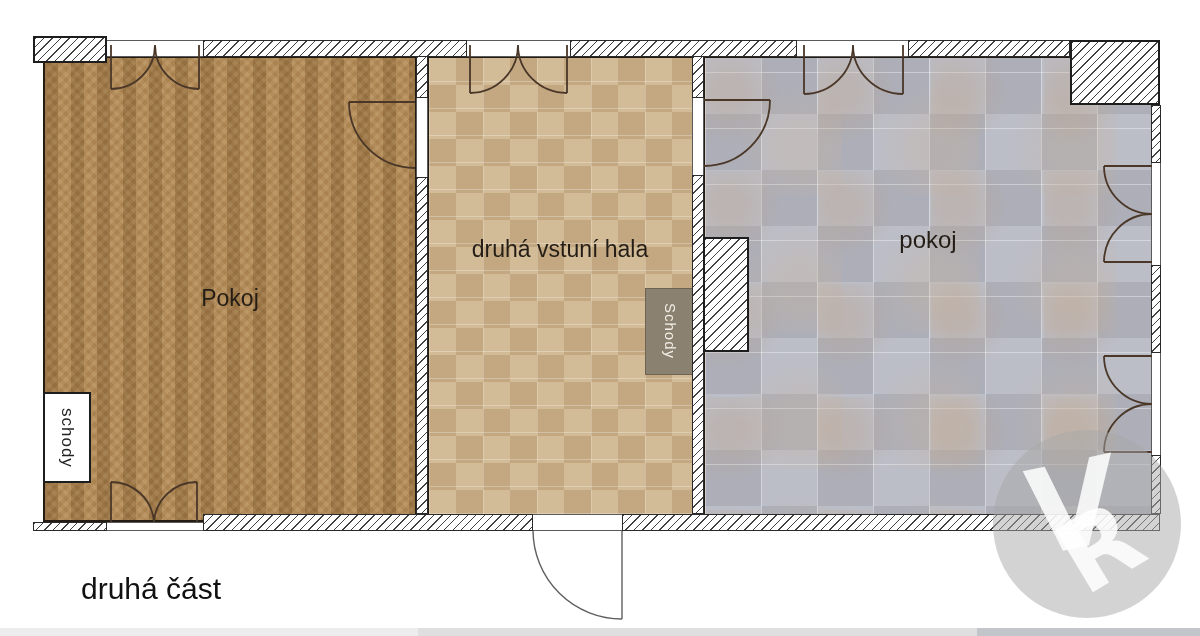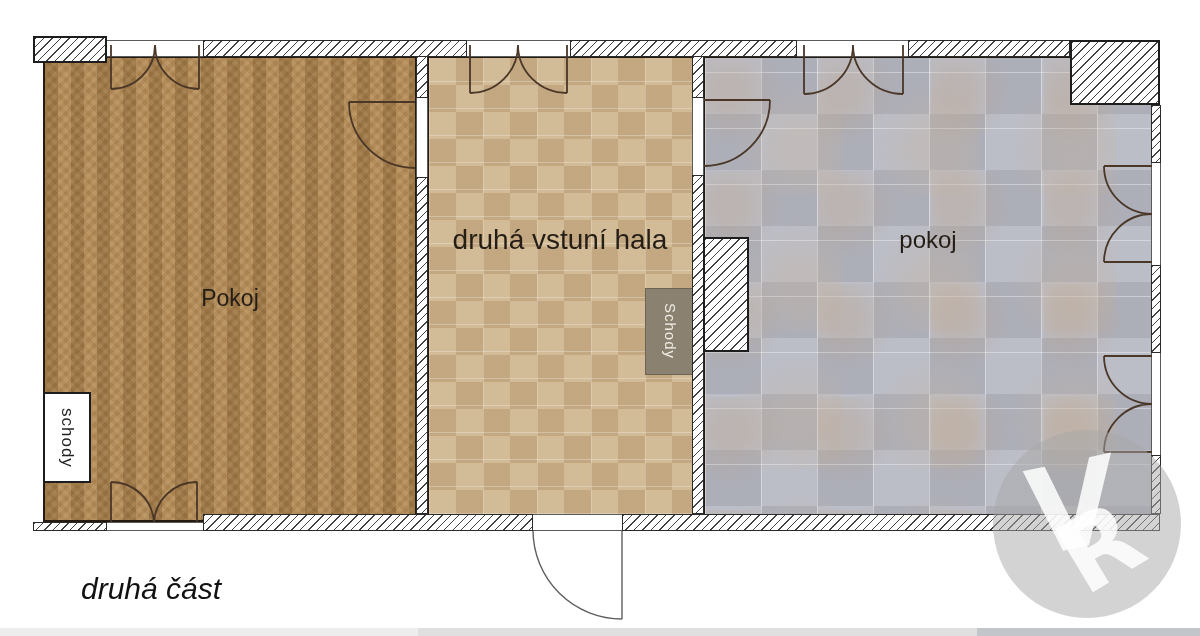--- a/index.html
+++ b/index.html
@@ -40,21 +40,21 @@
     background-size:113px 113px,137px 137px,auto,auto,112px 112px;}
 
   
   .notch{background:#fff;border:2px solid #1d1d1d;display:flex;align-items:center;justify-content:center;}
   .stairbox{background:#8b8170;border:1px solid #6d6455;display:flex;align-items:center;justify-content:center;}
   .vtext{writing-mode:vertical-rl;font-size:17px;color:#222;letter-spacing:1px;}
   .vtext-light{writing-mode:vertical-rl;font-size:15px;color:#f2efe8;letter-spacing:1px;}
 
   
   .roomlabel{color:#251e16;white-space:nowrap;transform:translateX(-50%);}
-  .caption{color:#111;font-size:30px;white-space:nowrap;font-style:italic;}
+  .caption{color:#111;font-size:30px;white-space:nowrap;}
 
   
   svg.doors{position:absolute;left:0;top:0;pointer-events:none;}
 
   
   .wm-circle{border-radius:50%;background:rgba(168,168,168,.5);}
   .wm-letter{color:rgba(255,255,255,.85);font-weight:bold;font-family:"DejaVu Sans",sans-serif;line-height:1;}
 
   
   .strip{height:8px;}
@@ -119,21 +119,21 @@
       <path d="M704,100 L770,100 M770,100 A66,66 0 0 1 704,166"></path>
       <path d="M1152,166 L1104,166 M1104,166 A48,48 0 0 0 1152,214 M1152,262 L1104,262 M1104,262 A48,48 0 0 1 1152,214"></path>
       <path d="M1152,356 L1104,356 M1104,356 A48,48 0 0 0 1152,404 M1152,452 L1104,452 M1104,452 A48,48 0 0 1 1152,404"></path>
     </g>
     <g fill="none" stroke="#5f5f5f" stroke-width="1.4">
       <path d="M622,531 L622,619 M533,531 A89,89 0 0 0 622,619"></path>
     </g>
   </svg>
 
   <div class="abs roomlabel" style="left:230px;top:285px;font-size:23px;">Pokoj</div>
-  <div class="abs roomlabel" style="left:560px;top:224px;font-size:28px;">druhá vstuní hala</div>
+  <div class="abs roomlabel" style="left:560px;top:236px;font-size:23px;">druhá vstuní hala</div>
   <div class="abs roomlabel" style="left:928px;top:226px;font-size:24px;">pokoj</div>
 
   <div class="abs caption" style="left:81px;top:572px;">druhá část</div>
 
   <div class="abs wm-circle" style="left:993px;top:430px;width:188px;height:188px;"></div>
   <div class="abs wm-letter" style="left:1026px;top:448px;font-size:118px;transform:rotate(-12deg) skewX(-6deg);">V</div>
   <div class="abs wm-letter" style="left:1062px;top:498px;font-size:100px;transform:rotate(-31deg);">R</div>
 
   <div class="abs strip" style="left:0;top:628px;width:418px;background:#ededed;"></div>
   <div class="abs strip" style="left:418px;top:628px;width:559px;background:#dfdfdf;"></div>

